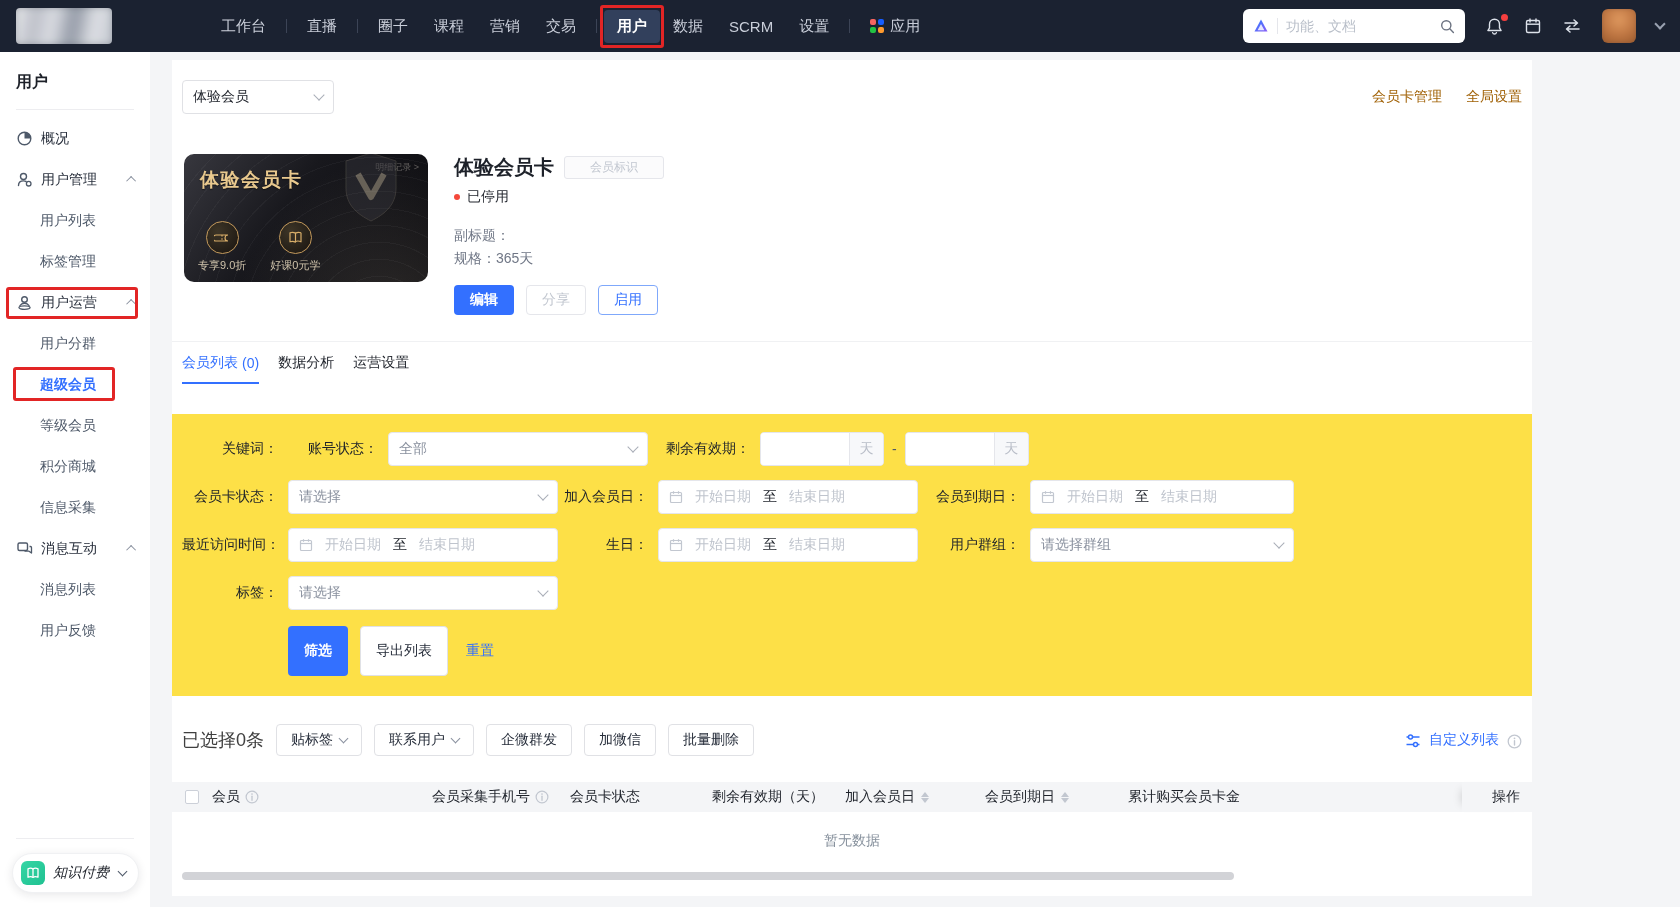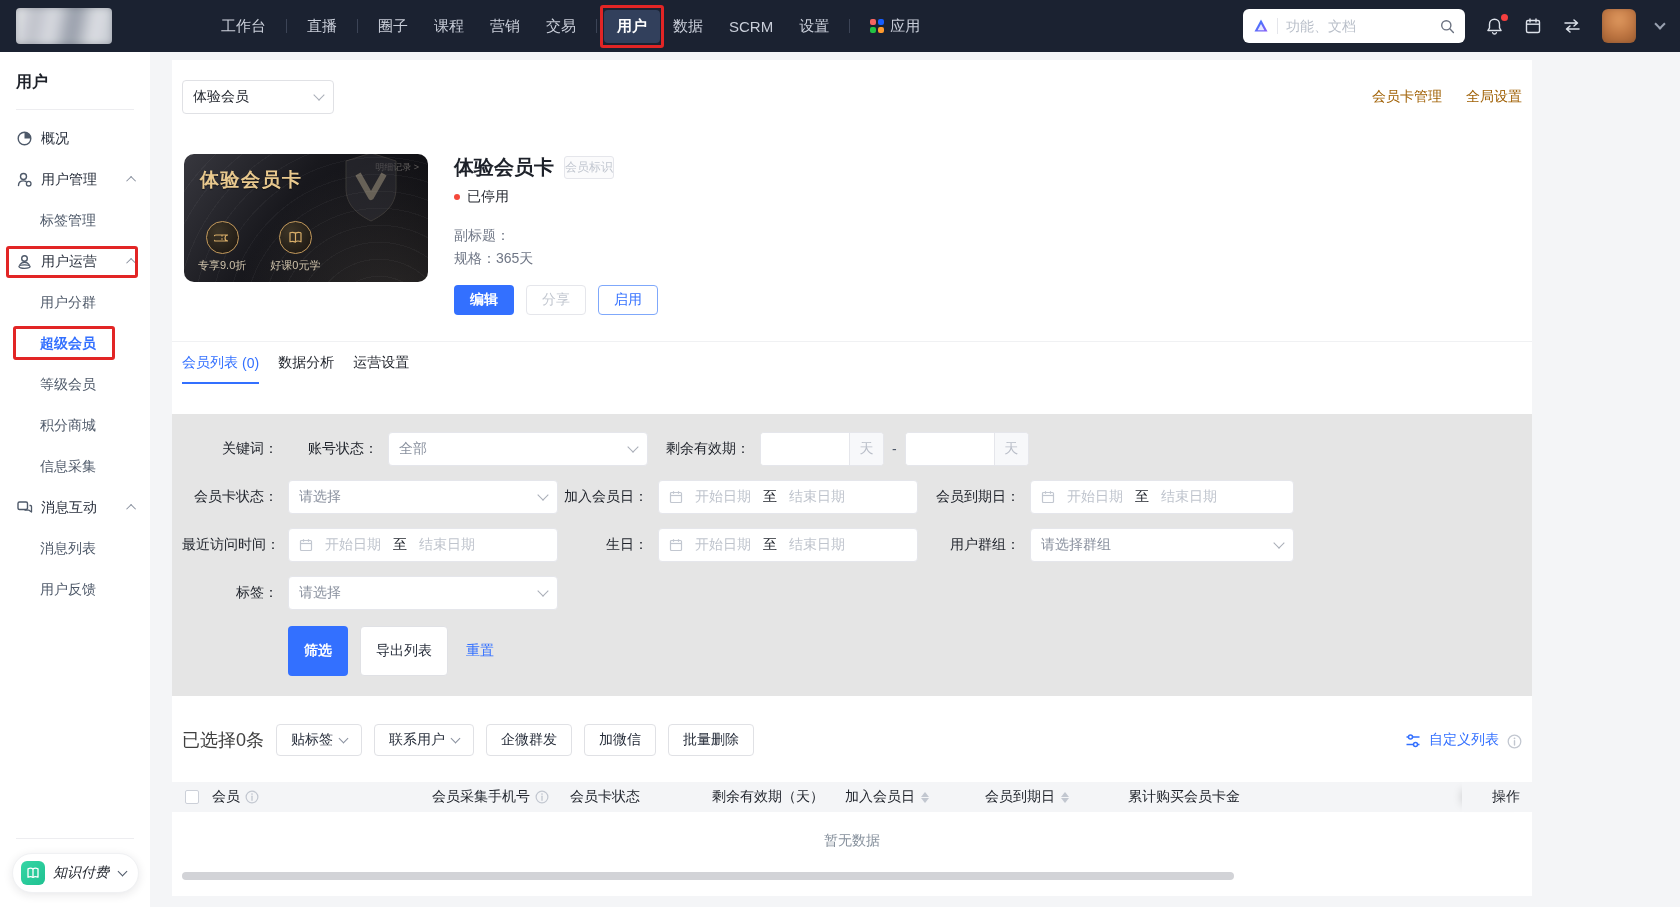--- a/index.html
+++ b/index.html
@@ -68,37 +68,37 @@
   .mcard-title { position:absolute; left:16px; top:13px; font-size:19px; font-weight:bold; letter-spacing:1.5px; color:#e9c98e; text-shadow:0 1px 1px rgba(0,0,0,.5); }
   .mcard-corner { position:absolute; right:9px; top:7px; font-size:9px; color:rgba(215,208,196,.38); }
   .mcard-shield { position:absolute; right:26px; top:-4px; opacity:.75; }
   .perks { position:absolute; left:14px; bottom:9px; display:flex; gap:24px; z-index:2;}
   .perk { display:flex; flex-direction:column; align-items:center; gap:4px; }
   .perk-circle { width:33px; height:33px; border-radius:50%; border:1px solid #c49a5c; background:radial-gradient(circle at 35% 30%, #3d3527, #191410); display:flex; align-items:center; justify-content:center; color:#d9ae69; }
   .perk-label { font-size:11px; color:#cfc3ab; }
   .card-info { padding-top:0; }
   .ci-title-row { display:flex; align-items:center; gap:10px; }
   .ci-title { font-size:20px; font-weight:bold; color:#1d2129; }
-  .ci-badge { font-size:12px; color:#c2c7d0; border:1px solid #e5e6eb; background:#fbfbfc; padding:2px 0; border-radius:3px; }
+  .ci-badge { font-size:12px; color:#c2c7d0; border:1px solid #e5e6eb; background:#fbfbfc; padding:2px 25px; border-radius:3px; }
   .ci-status { display:flex; align-items:center; gap:7px; margin-top:7px; font-size:14px; color:#1d2129; }
   .dot { width:6px; height:6px; border-radius:50%; background:#f5483b; }
   .ci-meta { margin-top:18px; font-size:14px; color:#707786; line-height:23px; }
   .ci-buttons { margin-top:15px; display:flex; gap:12px; }
   .btn { height:30px; padding:0 15px; border-radius:4px; font-size:14px; display:inline-flex; align-items:center; justify-content:center; cursor:pointer; border:1px solid transparent; }
   .btn-primary { background:#3370ff; color:#fff; font-weight:bold; }
   .btn-disabled { background:#fff; border-color:#e5e6eb; color:#c2c7d0; }
   .btn-outline { background:#fff; border-color:#7fa8fb; color:#3370ff; }
   
   .divider-line { height:1px; background:#f0f1f3; }
   .tabs { display:flex; gap:19px; padding:0 10px; height:42px; align-items:stretch; }
   .tab { font-size:14px; color:#1d2129; position:relative; display:flex; align-items:center; cursor:pointer; gap:4px;}
   .tab.active { color:#3370ff; }
   .tab.active::after { content:""; position:absolute; left:0; right:0; bottom:0; height:2px; background:#3370ff; }
   
-  .filter { background:#e5e5e5; margin-top:30px; padding:18px 0 20px; }
+  .filter { background:#fde047; margin-top:30px; padding:18px 0 20px; }
   .frow { display:flex; align-items:center; height:34px; margin-bottom:14px; padding-left:10px; }
   .fcell { display:flex; align-items:center; }
   .flabel { font-size:14px; color:#1d2129; text-align:right; margin-right:10px; flex:none; white-space:nowrap;}
   .w-l1 { width:96px; } .w-l2 { width:90px; } .w-l3 { width:102px; }
   .ctl { border:1px solid #e5e6eb; background:#fff; border-radius:4px; height:34px; }
   .kw { width:270px; display:flex; align-items:stretch; }
   .kw-type { width:92px; border-right:1px solid #e5e6eb; display:flex; align-items:center; justify-content:space-between; padding:0 10px; color:#8a919f; font-size:14px; cursor:pointer; }
   .kw-type .sel-chev { width:7px; height:7px; border-right:1.5px solid #c2c7d0; border-bottom:1.5px solid #c2c7d0; transform:rotate(45deg); margin-top:-3px;}
   .kw input { flex:1; border:none; outline:none; padding:0 10px; font-size:14px; min-width:0;}
   .sel-ph { color:#8a919f; }
@@ -238,20 +238,21 @@
       <span class="mi-icon">
         <svg width="17" height="17" viewBox="0 0 17 17">
             <circle cx="7.5" cy="5.5" r="3" fill="none" stroke="#4e5969" stroke-width="1.4"></circle>
             <path d="M2.5 14.5 c0-3 2.2-4.6 5-4.6 1 0 1.8.2 2.6.6" fill="none" stroke="#4e5969" stroke-width="1.4" stroke-linecap="round"></path>
             <circle cx="12.7" cy="12.7" r="2.3" fill="none" stroke="#4e5969" stroke-width="1.3"></circle>
           </svg>
       </span>
       <span>用户管理</span>
       <span class="mi-chev"></span>
     </div>
+    <div class="menu-item sub">用户列表</div>
     <div class="menu-item sub">标签管理</div>
     <div class="menu-item">
       <span class="mi-icon">
         <svg width="17" height="17" viewBox="0 0 17 17">
             <circle cx="8.5" cy="5.5" r="2.8" fill="none" stroke="#4e5969" stroke-width="1.4"></circle>
             <path d="M4 11.5 c1-1.6 2.7-2.3 4.5-2.3 s3.5.7 4.5 2.3" fill="none" stroke="#4e5969" stroke-width="1.4" stroke-linecap="round"></path>
             <ellipse cx="8.5" cy="13.6" rx="5.6" ry="1.8" fill="none" stroke="#4e5969" stroke-width="1.3"></ellipse>
           </svg>
       </span>
       <span>用户运营</span>

